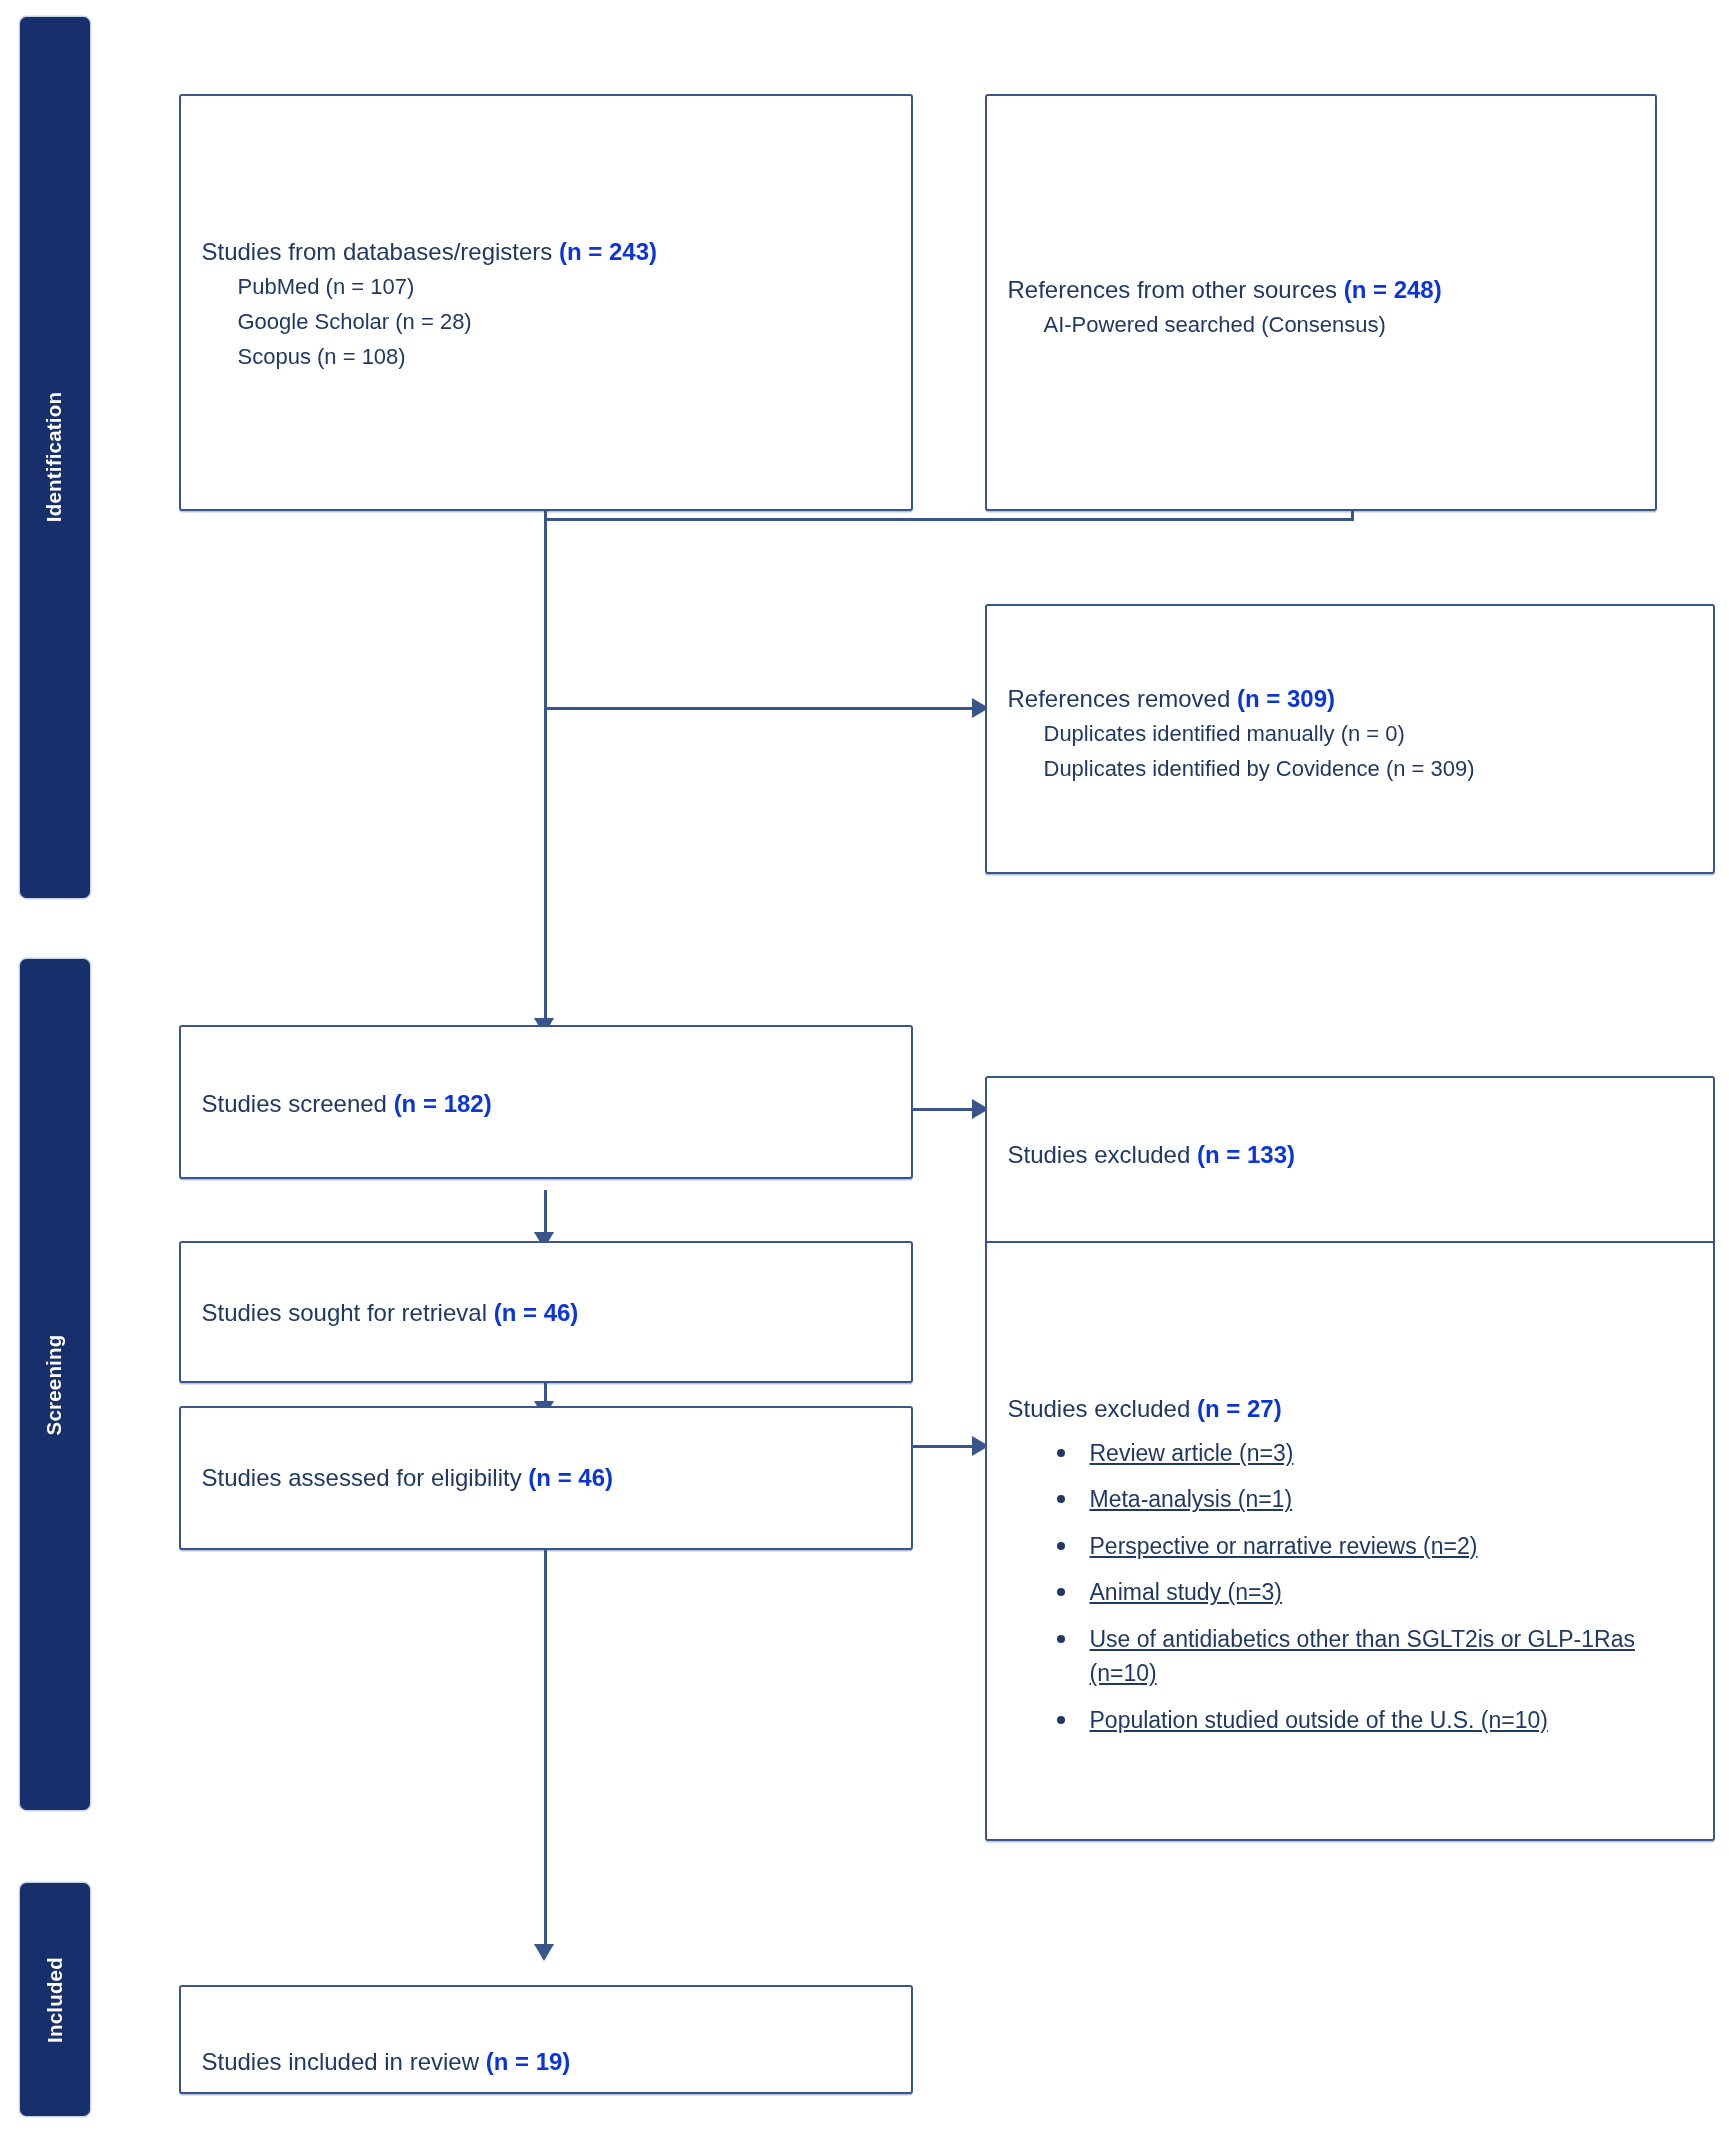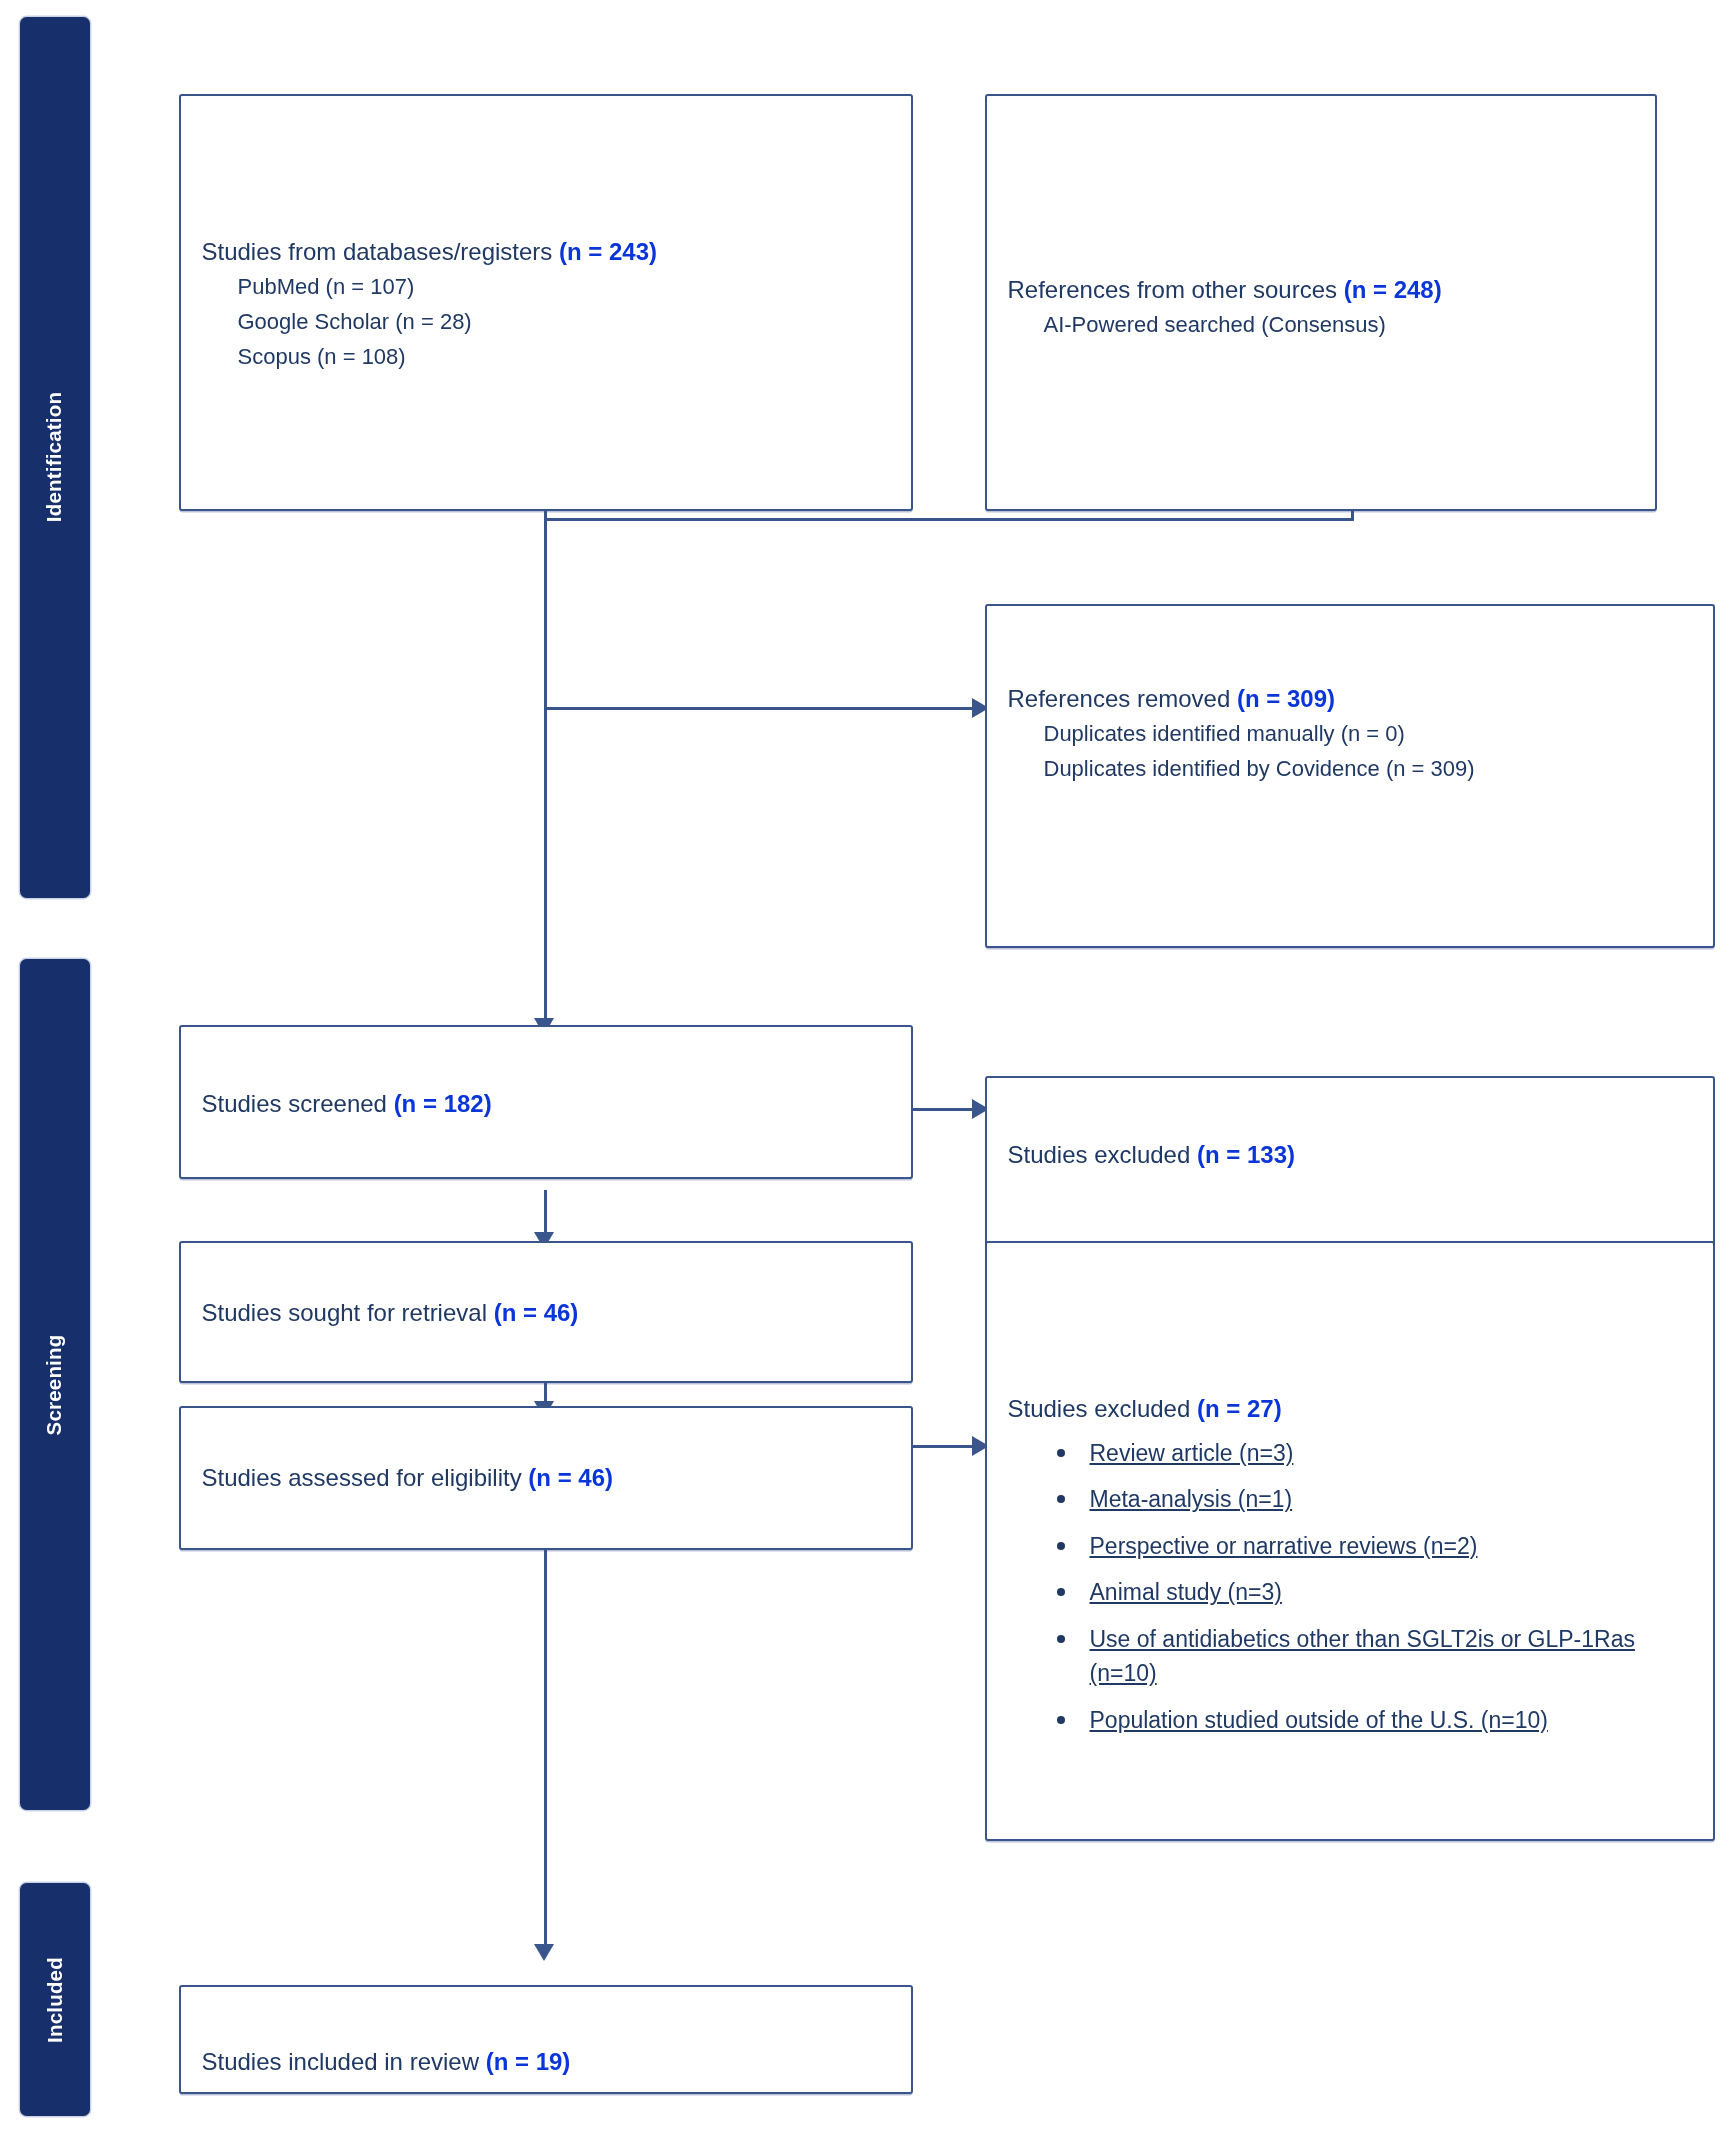--- a/index.html
+++ b/index.html
@@ -179,21 +179,21 @@
 
   <div class="box" style="left:985px; top:70px; width:672px; height:417px;">
     <div class="box-inner" style="top:176px;">
       <div class="line">
         <span>References from other sources </span><span class="nval">(n = 248)</span>
       </div>
       <div class="sub">AI-Powered searched (Consensus)</div>
     </div>
   </div>
 
-  <div class="box" style="left:985px; top:580px; width:730px; height:344px;">
+  <div class="box" style="left:985px; top:580px; width:730px; height:270px;">
     <div class="box-inner" style="top:75px;">
       <div class="line">
         <span>References removed </span><span class="nval">(n = 309)</span>
       </div>
       <div class="sub">Duplicates identified manually (n = 0)</div>
       <div class="sub">Duplicates identified by Covidence (n = 309)</div>
     </div>
   </div>
 
   <div class="box" style="left:179px; top:1001px; width:734px; height:154px;">

